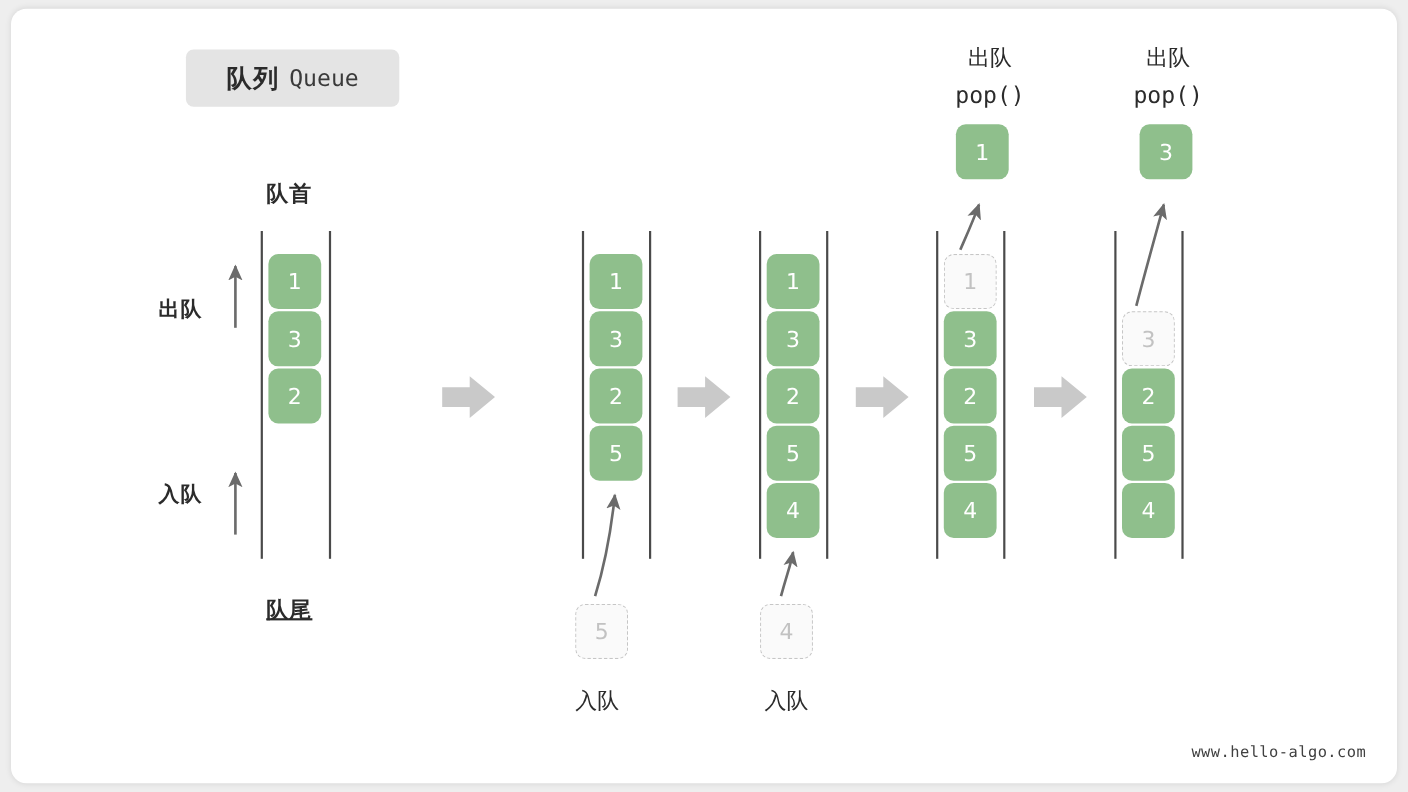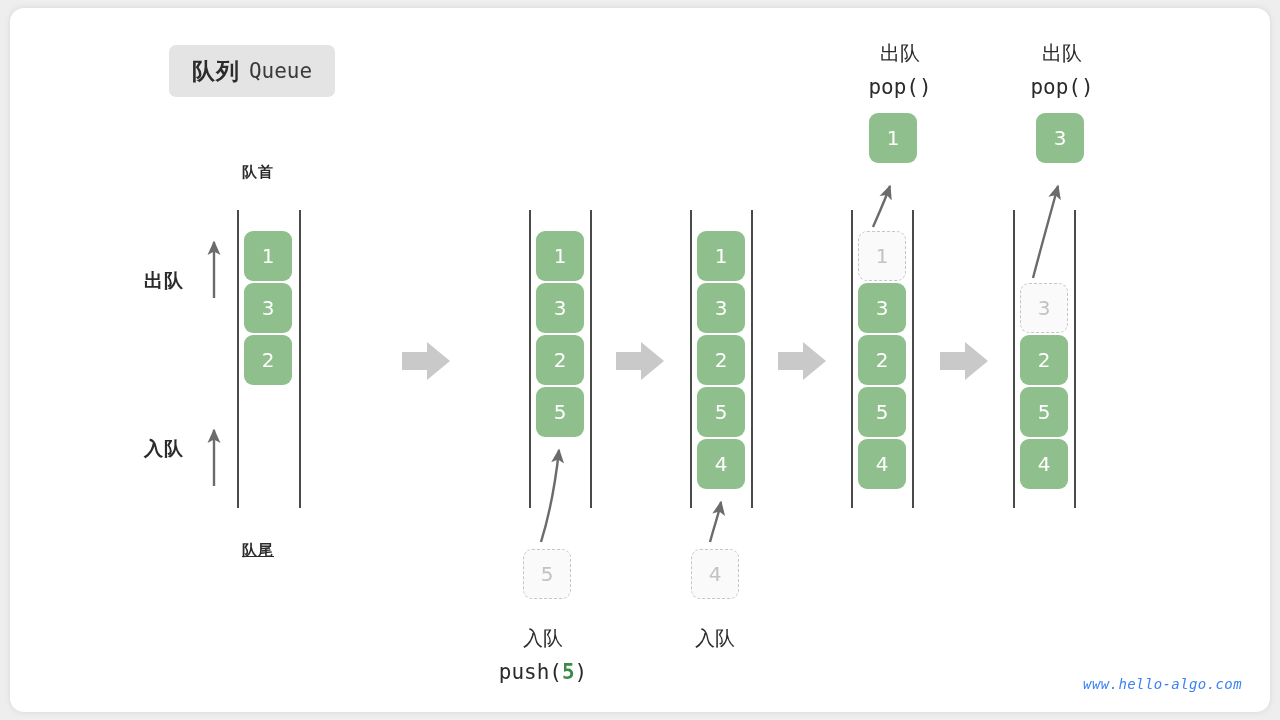--- a/index.html
+++ b/index.html
@@ -23,21 +23,21 @@
     border-radius: 14px;
     box-shadow: 0 0 6px rgba(0,0,0,0.10);
     overflow: hidden;
   }
 
   
   #title-chip {
     position: absolute;
     left: 159px;
     top: 37px;
-    width: 166px;
+    width: 194px;
     height: 52px;
     background: #e4e4e4;
     border-radius: 7px;
     display: flex;
     align-items: center;
     justify-content: center;
     gap: 9px;
   }
   #title-chip .cn {
     font-size: 23px;
@@ -47,21 +47,21 @@
   }
   #title-chip .en {
     font-family: "DejaVu Sans Mono", "Liberation Mono", monospace;
     font-size: 21px;
     color: #3a3a3a;
   }
 
   
   .hdr-label {
     position: absolute;
-    font-size: 15px;
+    font-size: 20px;
     font-weight: bold;
     color: #2b2b2b;
     letter-spacing: 1px;
     white-space: nowrap;
   }
   .side-label {
     position: absolute;
     font-size: 19px;
     font-weight: bold;
     color: #2b2b2b;
@@ -127,23 +127,22 @@
     pointer-events: none;
   }
 
   
   #watermark {
     position: absolute;
     right: 28px;
     bottom: 20px;
     font-family: "DejaVu Sans Mono", "Liberation Mono", monospace;
     font-size: 14px;
-    color: #3b82f6;
+    color: #404040;
     letter-spacing: 0.4px;
-    font-style: italic;
   }
 </style>
 </head>
 <body>
 
 <div id="canvas">
 
   <div id="title-chip">
     <span class="cn">队列</span>
     <span class="en">Queue</span>
@@ -174,21 +173,20 @@
   <div class="box filled" style="left:234px; top:275px;">3</div>
   <div class="box filled" style="left:234px; top:327px;">2</div>
 
   <div class="box filled" style="left:526px; top:223px;">1</div>
   <div class="box filled" style="left:526px; top:275px;">3</div>
   <div class="box filled" style="left:526px; top:327px;">2</div>
   <div class="box filled" style="left:526px; top:379px;">5</div>
   <div class="box ghost" style="left:513px; top:541px;">5</div>
   <div class="op-caption" style="left:403px; top:613px; width:260px;">
     <span class="cn">入队</span>
-    <span class="code"><span>push(</span><span class="arg">5</span><span>)</span></span>
   </div>
 
   <div class="box filled" style="left:687px; top:223px;">1</div>
   <div class="box filled" style="left:687px; top:275px;">3</div>
   <div class="box filled" style="left:687px; top:327px;">2</div>
   <div class="box filled" style="left:687px; top:379px;">5</div>
   <div class="box filled" style="left:687px; top:431px;">4</div>
   <div class="box ghost" style="left:681px; top:541px;">4</div>
   <div class="op-caption" style="left:575px; top:613px; width:260px;">
     <span class="cn">入队</span>

